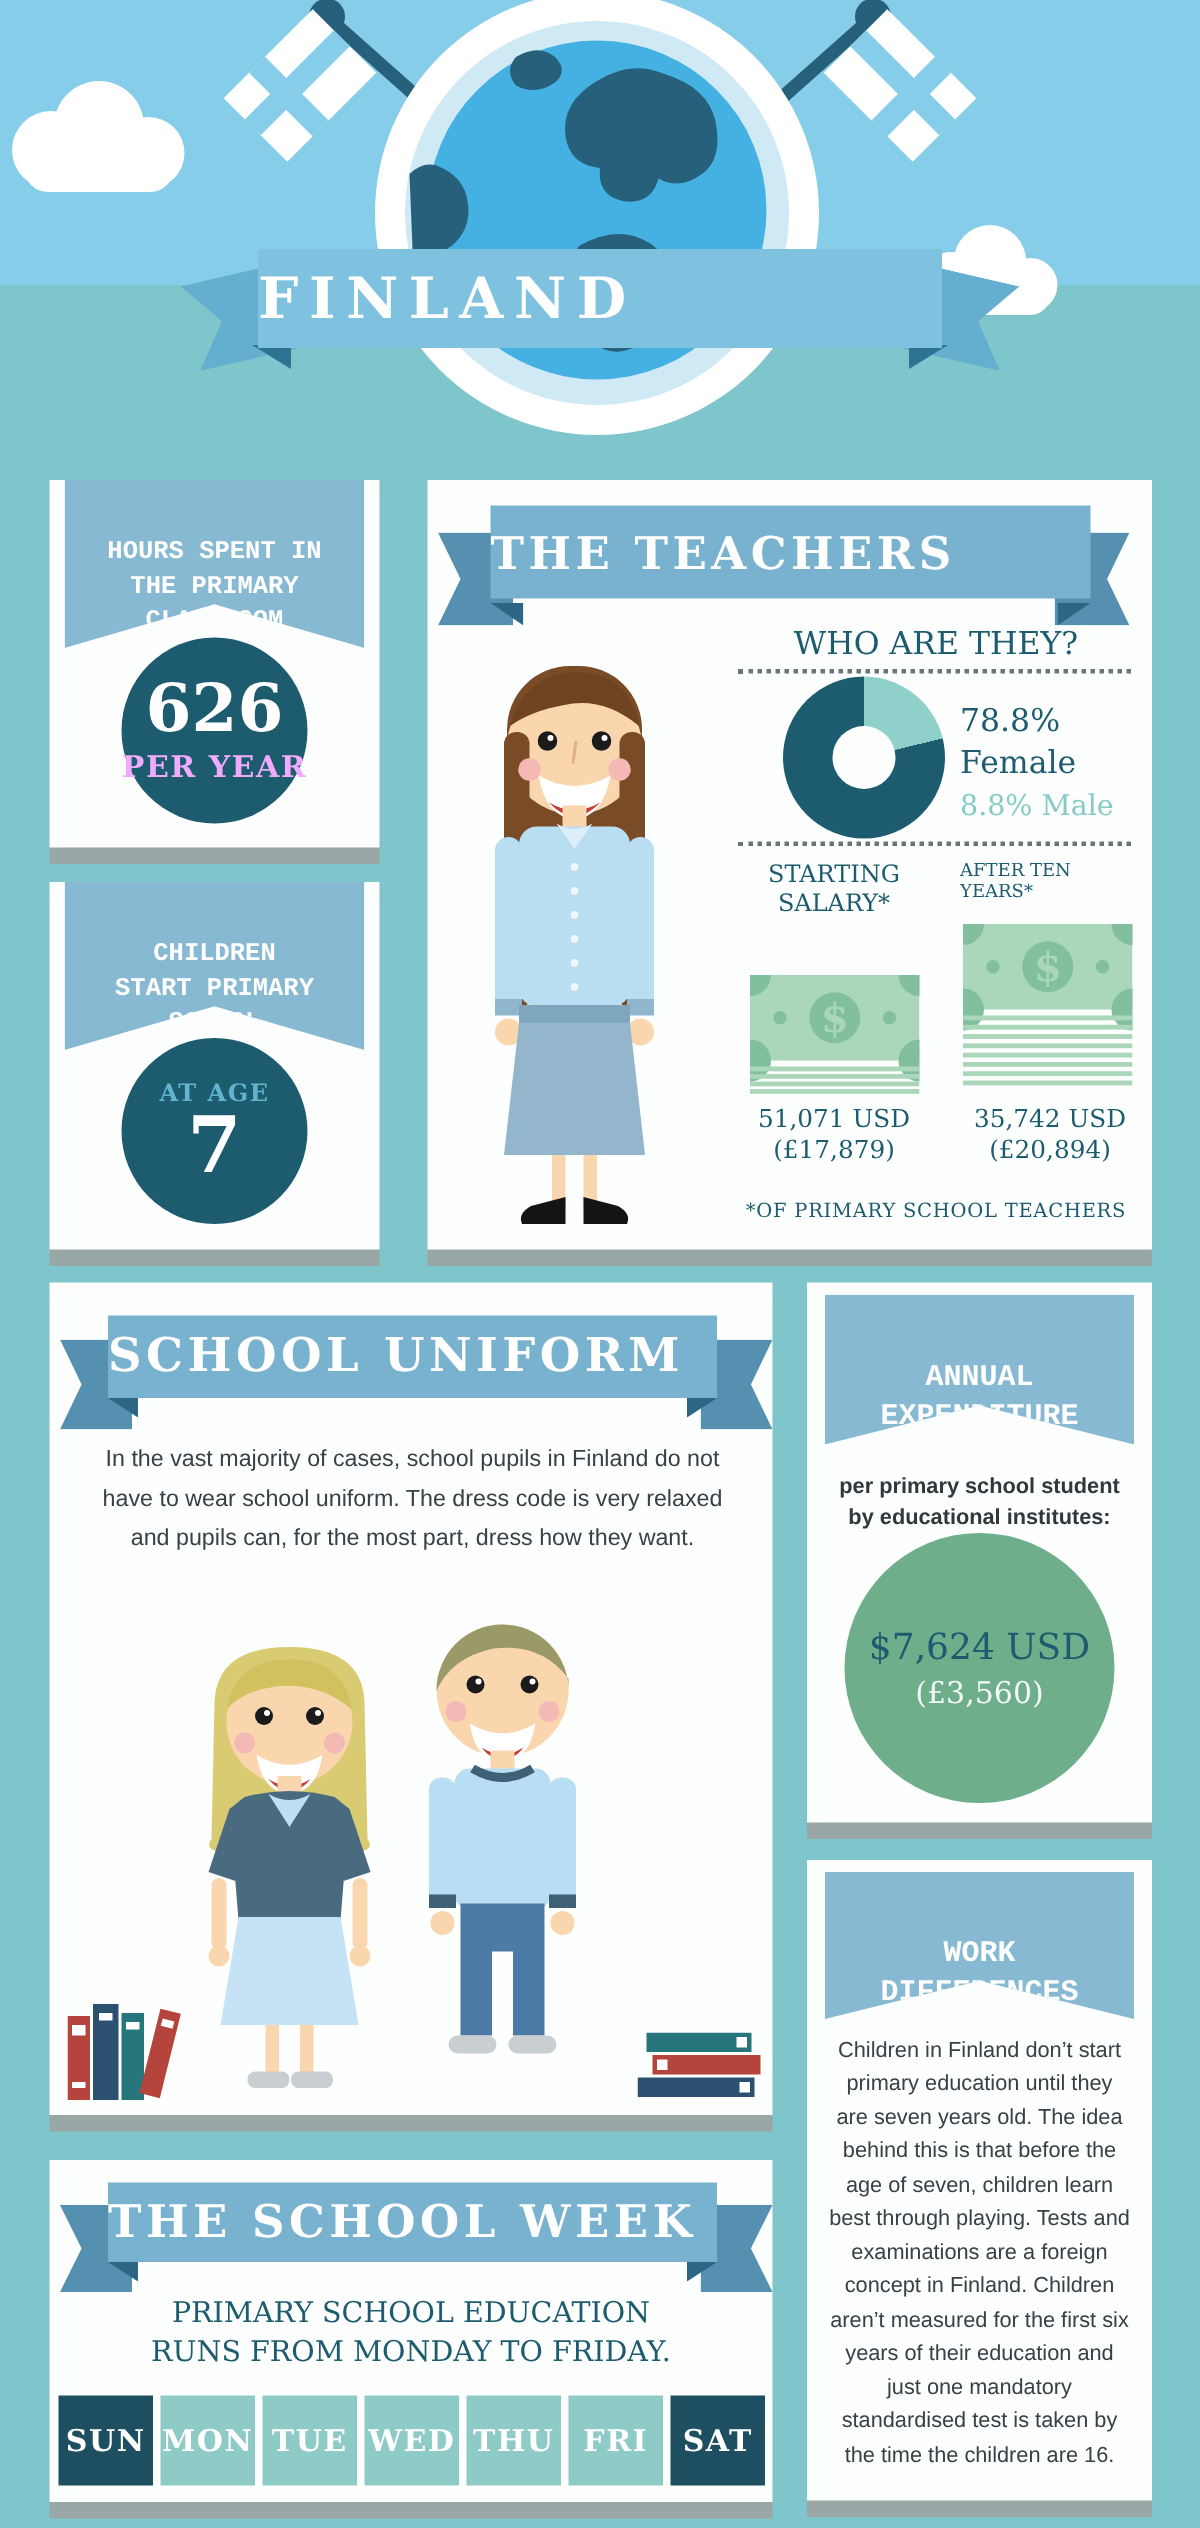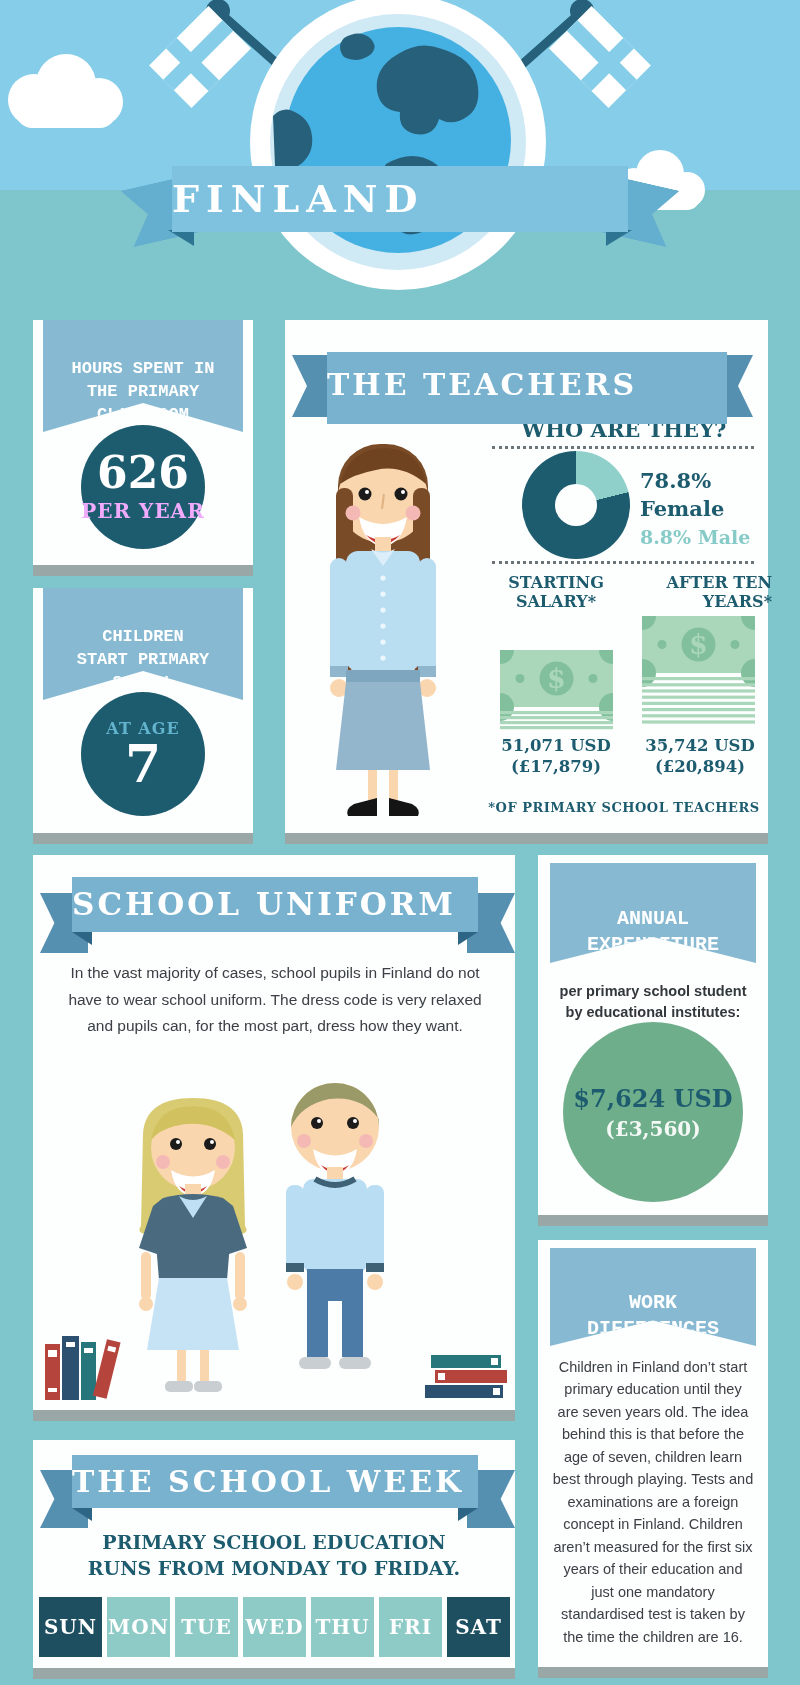--- a/index.html
+++ b/index.html
@@ -1,20 +1,20 @@
 <!DOCTYPE html>
 <html><head>
 <meta charset="utf-8">
 <style>
   html,body{margin:0;padding:0;background:#7ec6cb;}
   .page{position:relative;width:800px;height:1685px;overflow:hidden;background:#7ec6cb;
         font-family:"Liberation Sans",sans-serif;}
   .abs{position:absolute;}
   .sky{left:0;top:0;width:800px;height:190px;background:#85cde8;}
-  .serif{font-family:"DejaVu Serif",serif;font-weight:bold;}
+  .serif{font-family:"DejaVu Serif",serif;font-weight:normal;}
   
   .card{position:absolute;background:#fdfefe;box-shadow:0 11px 0 0 #9aa7a7;}
   
   .pennant{position:absolute;background:#87bad2;color:#fff;text-align:center;
            font-family:Liberation Mono, monospace;font-weight:bold;
            clip-path:polygon(0 0,100% 0,100% 100%,50% 74%,0 100%);white-space:pre-line;}
   
   .band{position:absolute;background:#79b2cf;color:#fff;text-align:left;
         font-family:"DejaVu Serif",serif;font-weight:bold;z-index:2;}
   .tail{position:absolute;background:#5590b1;z-index:1;}
@@ -120,21 +120,21 @@
       <div style="font-size:16px;letter-spacing:1px;color:#62b3cd">AT AGE</div>
       <div style="font-size:52px;line-height:1">7</div>
     </div>
   </div>
 
   <div class="card" style="left:285px;top:320px;width:483px;height:513px">
     <div class="tail l" style="left:7px;top:35px;width:50px;height:62px"></div>
     <div class="tail r" style="left:418px;top:35px;width:50px;height:62px"></div>
     <div class="fold l" style="left:42px;top:82px;width:22px;height:15px"></div>
     <div class="fold r" style="left:420px;top:82px;width:22px;height:15px"></div>
-    <div class="band" style="left:42px;top:32px;width:400px;height:72px;line-height:65px;font-size:30px;letter-spacing:3px">
+    <div class="band" style="left:42px;top:17px;width:400px;height:62px;line-height:65px;font-size:30px;letter-spacing:3px">
       <span>THE TEACHERS</span>
     </div>
 
     <svg class="abs" style="left:13px;top:98px" width="170" height="405" viewBox="0 0 170 405">
       <rect x="40" y="26" width="90" height="230" rx="42" fill="#7a4b27"></rect>
       <circle cx="85" cy="80" r="45" fill="#f9d6ae"></circle>
       <path d="M42,66 Q52,30 88,30 Q122,32 128,66 Q104,46 78,52 Q56,56 42,66 Z" fill="#6f431f"></path>
       <rect x="38" y="70" width="17" height="185" rx="8" fill="#7a4b27"></rect>
       <rect x="115" y="70" width="17" height="185" rx="8" fill="#7a4b27"></rect>
       <circle cx="67" cy="76" r="6.5" fill="#1b1b1b"></circle>
@@ -174,21 +174,21 @@
 
     <div class="donut" style="left: 237px; top: 131px; width: 108px; height: 108px; background: conic-gradient(rgb(143, 208, 203) 0deg, rgb(143, 208, 203) 76.32deg, rgb(29, 92, 111) 76.32deg, rgb(29, 92, 111) 360deg);"></div>
     <div class="abs serif dark" style="left:355px;top:148px;font-size:21px">78.8%</div>
     <div class="abs serif dark" style="left:355px;top:176px;font-size:21px">Female</div>
     <div class="abs serif accent" style="left:355px;top:206px;font-size:19px">8.8% Male</div>
 
     <div class="dotted" style="left:207px;top:241px;width:262px"></div>
 
     <div class="abs serif dark" style="left:211px;top:253px;width:120px;text-align:center;font-size:16px;line-height:1.2;white-space:pre-line">STARTING
 SALARY*</div>
-    <div class="abs serif dark" style="left:367px;top:253px;width:120px;text-align:right;font-size:16px;line-height:1.2;white-space:pre-line">AFTER TEN
+    <div class="abs serif dark" style="left:355px;top:253px;width:120px;text-align:left;font-size:12px;line-height:1.2;white-space:pre-line">AFTER TEN
 YEARS*</div>
 
     <svg class="abs" style="left:215px;top:330px" width="113" height="80" viewBox="0 0 113 80">
       <rect width="113" height="57" fill="#aad7b9"></rect>
       <circle cx="0" cy="0" r="14" fill="#82c09d"></circle>
         <circle cx="113" cy="0" r="14" fill="#82c09d"></circle>
       <circle cx="0" cy="57" r="14" fill="#82c09d"></circle>
         <circle cx="113" cy="57" r="14" fill="#82c09d"></circle>
       <circle cx="20" cy="28.5" r="4.5" fill="#82c09d"></circle>
         <circle cx="93" cy="28.5" r="4.5" fill="#82c09d"></circle>

